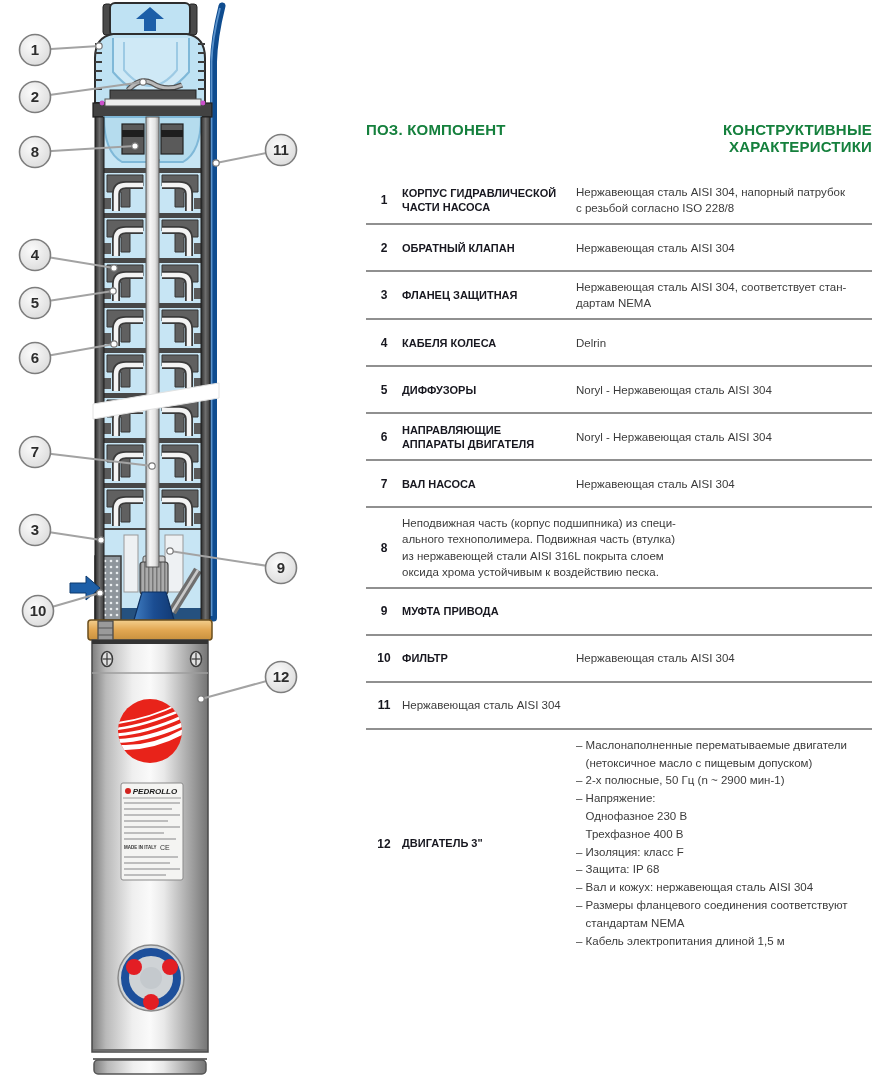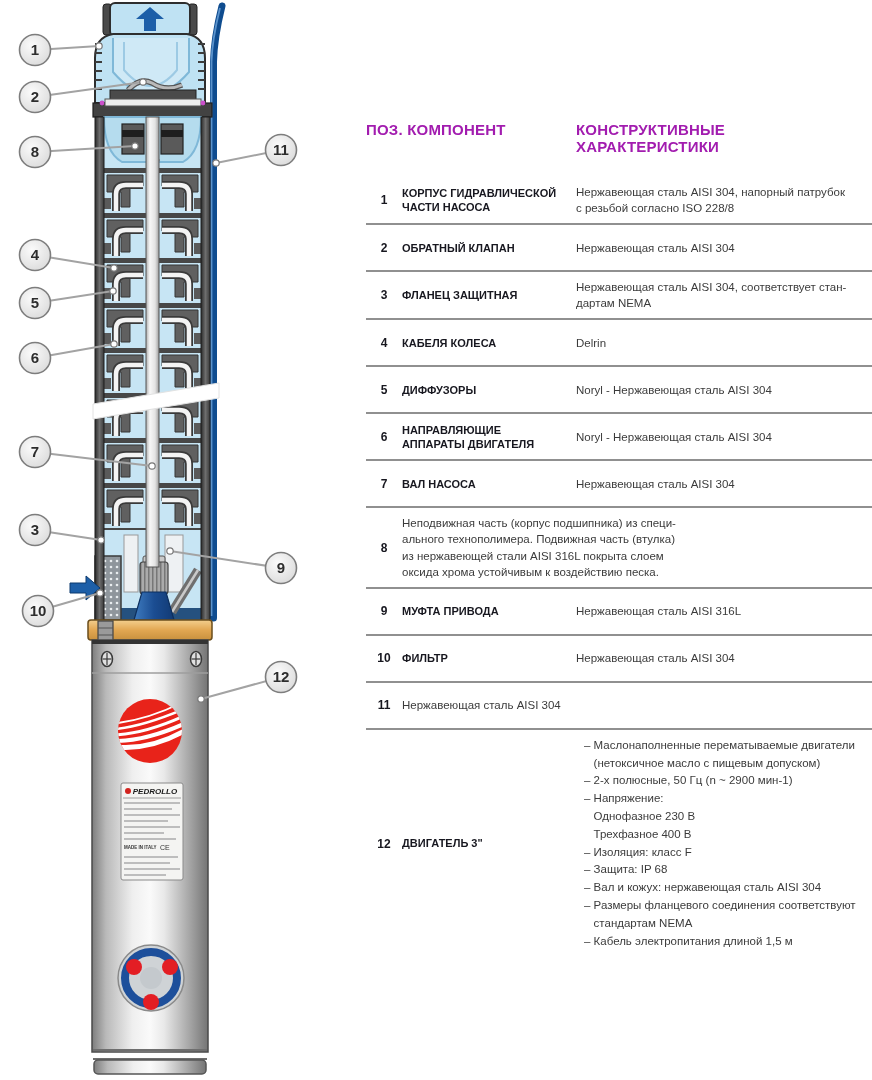--- a/index.html
+++ b/index.html
@@ -1,27 +1,27 @@
 <!DOCTYPE html>
 <html><head>
 <meta charset="utf-8">
 <style>
   html,body{margin:0;padding:0;background:#ffffff;}
   .page{position:relative;width:872px;height:1080px;background:#ffffff;overflow:hidden;font-family:"Liberation Sans",sans-serif;}
   .diagram-svg{position:absolute;left:0;top:0;}
   .spec-table{position:absolute;left:366px;top:121px;width:506px;}
-  .spec-header{display:flex;color:#a21caf;font-weight:bold;font-size:15px;letter-spacing:.2px;margin-bottom:22px;}
+  .spec-header{display:flex;color:#15803d;font-weight:bold;font-size:15px;letter-spacing:.2px;margin-bottom:22px;}
   .spec-header .h1{width:210px;}
-  .spec-header .h2{flex:1;}
+  .spec-header .h2{flex:1;text-align:right;}
   .spec-row{display:flex;align-items:center;padding:7px 0;min-height:31px;}
   .spec-row + .spec-row{border-top:2px solid #909090;}
   .pos{width:36px;text-align:center;font-weight:bold;font-size:12px;color:#17171f;flex-shrink:0;}
   .comp{width:174px;font-weight:bold;font-size:11px;line-height:1.3;color:#17171f;white-space:pre-wrap;padding-right:6px;box-sizing:border-box;flex-shrink:0;}
   .chars{flex:1;font-size:11.5px;line-height:1.4;color:#3b3b3b;white-space:pre-wrap;}
-  .chars.tall{line-height:1.55;margin-left:8px;}
+  .chars.tall{line-height:1.55;}
 </style>
 </head>
 <body>
 
 <div class="page">
 
   <svg class="diagram-svg" width="320" height="1080" viewBox="0 0 320 1080">
     <defs>
       <linearGradient id="metal" x1="0" y1="0" x2="1" y2="0">
         <stop offset="0" stop-color="#7d7d7d"></stop>
@@ -370,21 +370,20 @@
         <div class="spec-row">
           <div class="pos">8</div>
           <div class="chars">Неподвижная часть (корпус подшипника) из специ-
 ального технополимера. Подвижная часть (втулка)
 из нержавеющей стали AISI 316L покрыта слоем
 оксида хрома устойчивым к воздействию песка.</div>
         </div>
         <div class="spec-row">
           <div class="pos">9</div>
           <div class="comp">МУФТА ПРИВОДА</div>
-          <div class="chars">Нержавеющая сталь AISI 316L</div>
         </div>
         <div class="spec-row">
           <div class="pos">10</div>
           <div class="comp">ФИЛЬТР</div>
           <div class="chars">Нержавеющая сталь AISI 304</div>
         </div>
         <div class="spec-row">
           <div class="pos">11</div>
           <div class="chars">Нержавеющая сталь AISI 304</div>
         </div>

